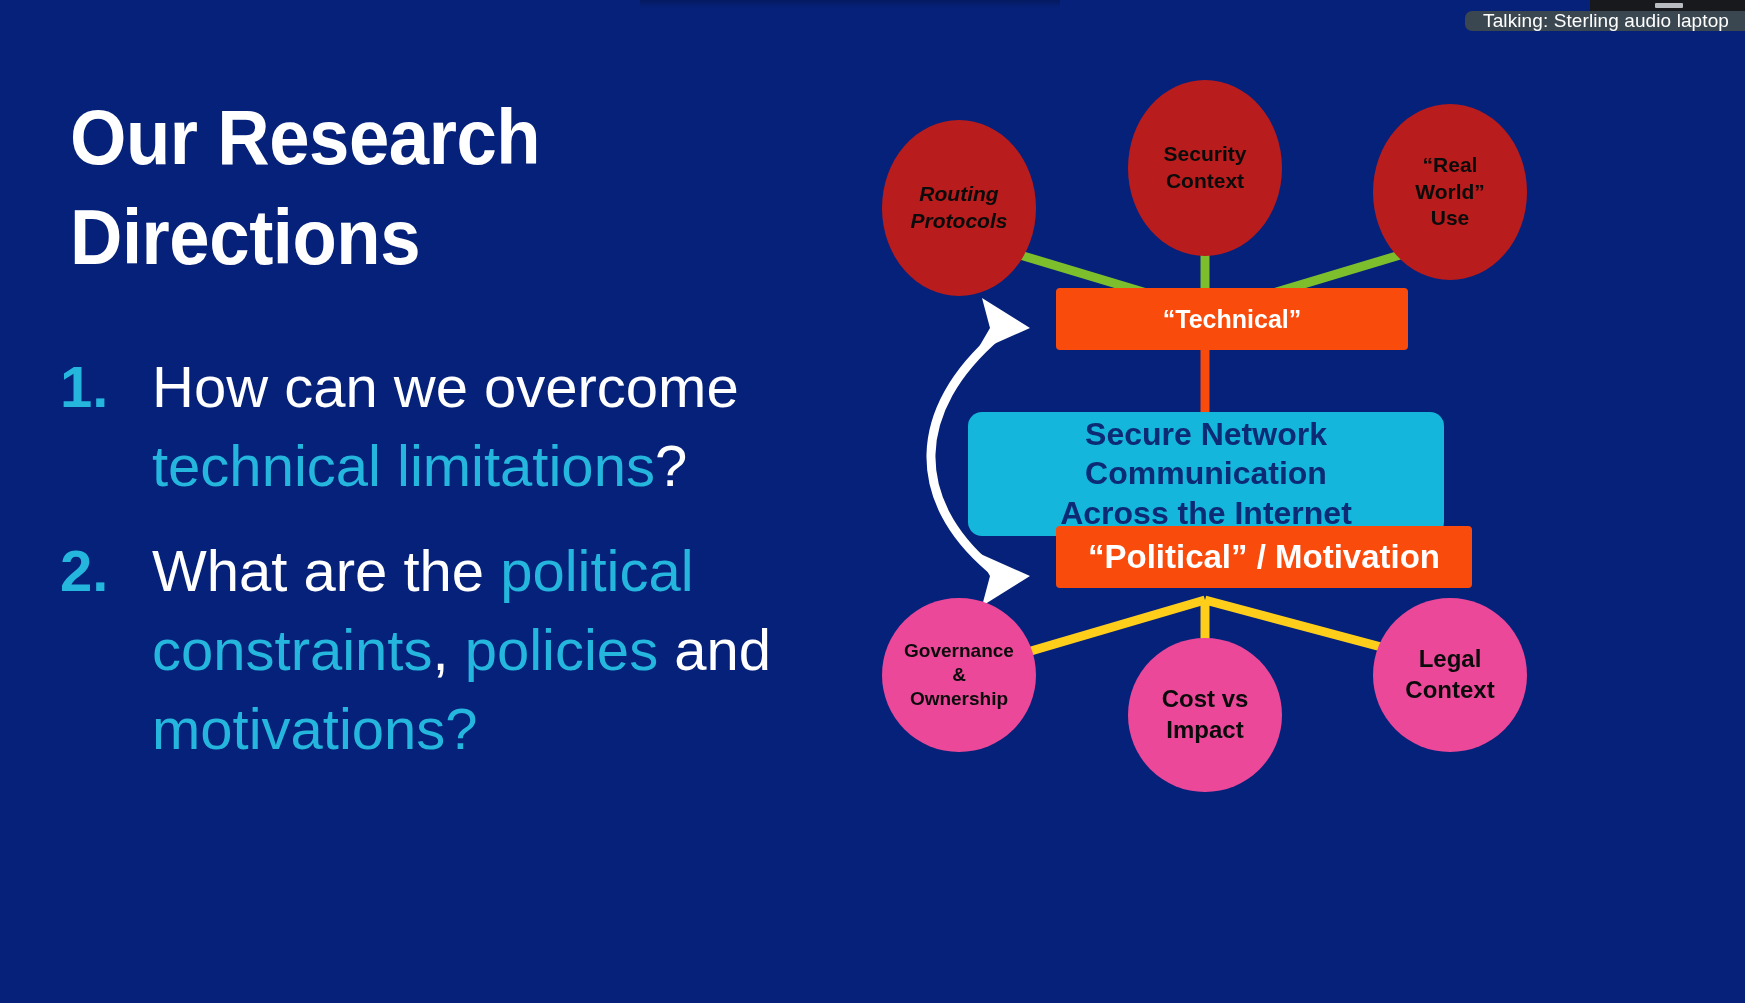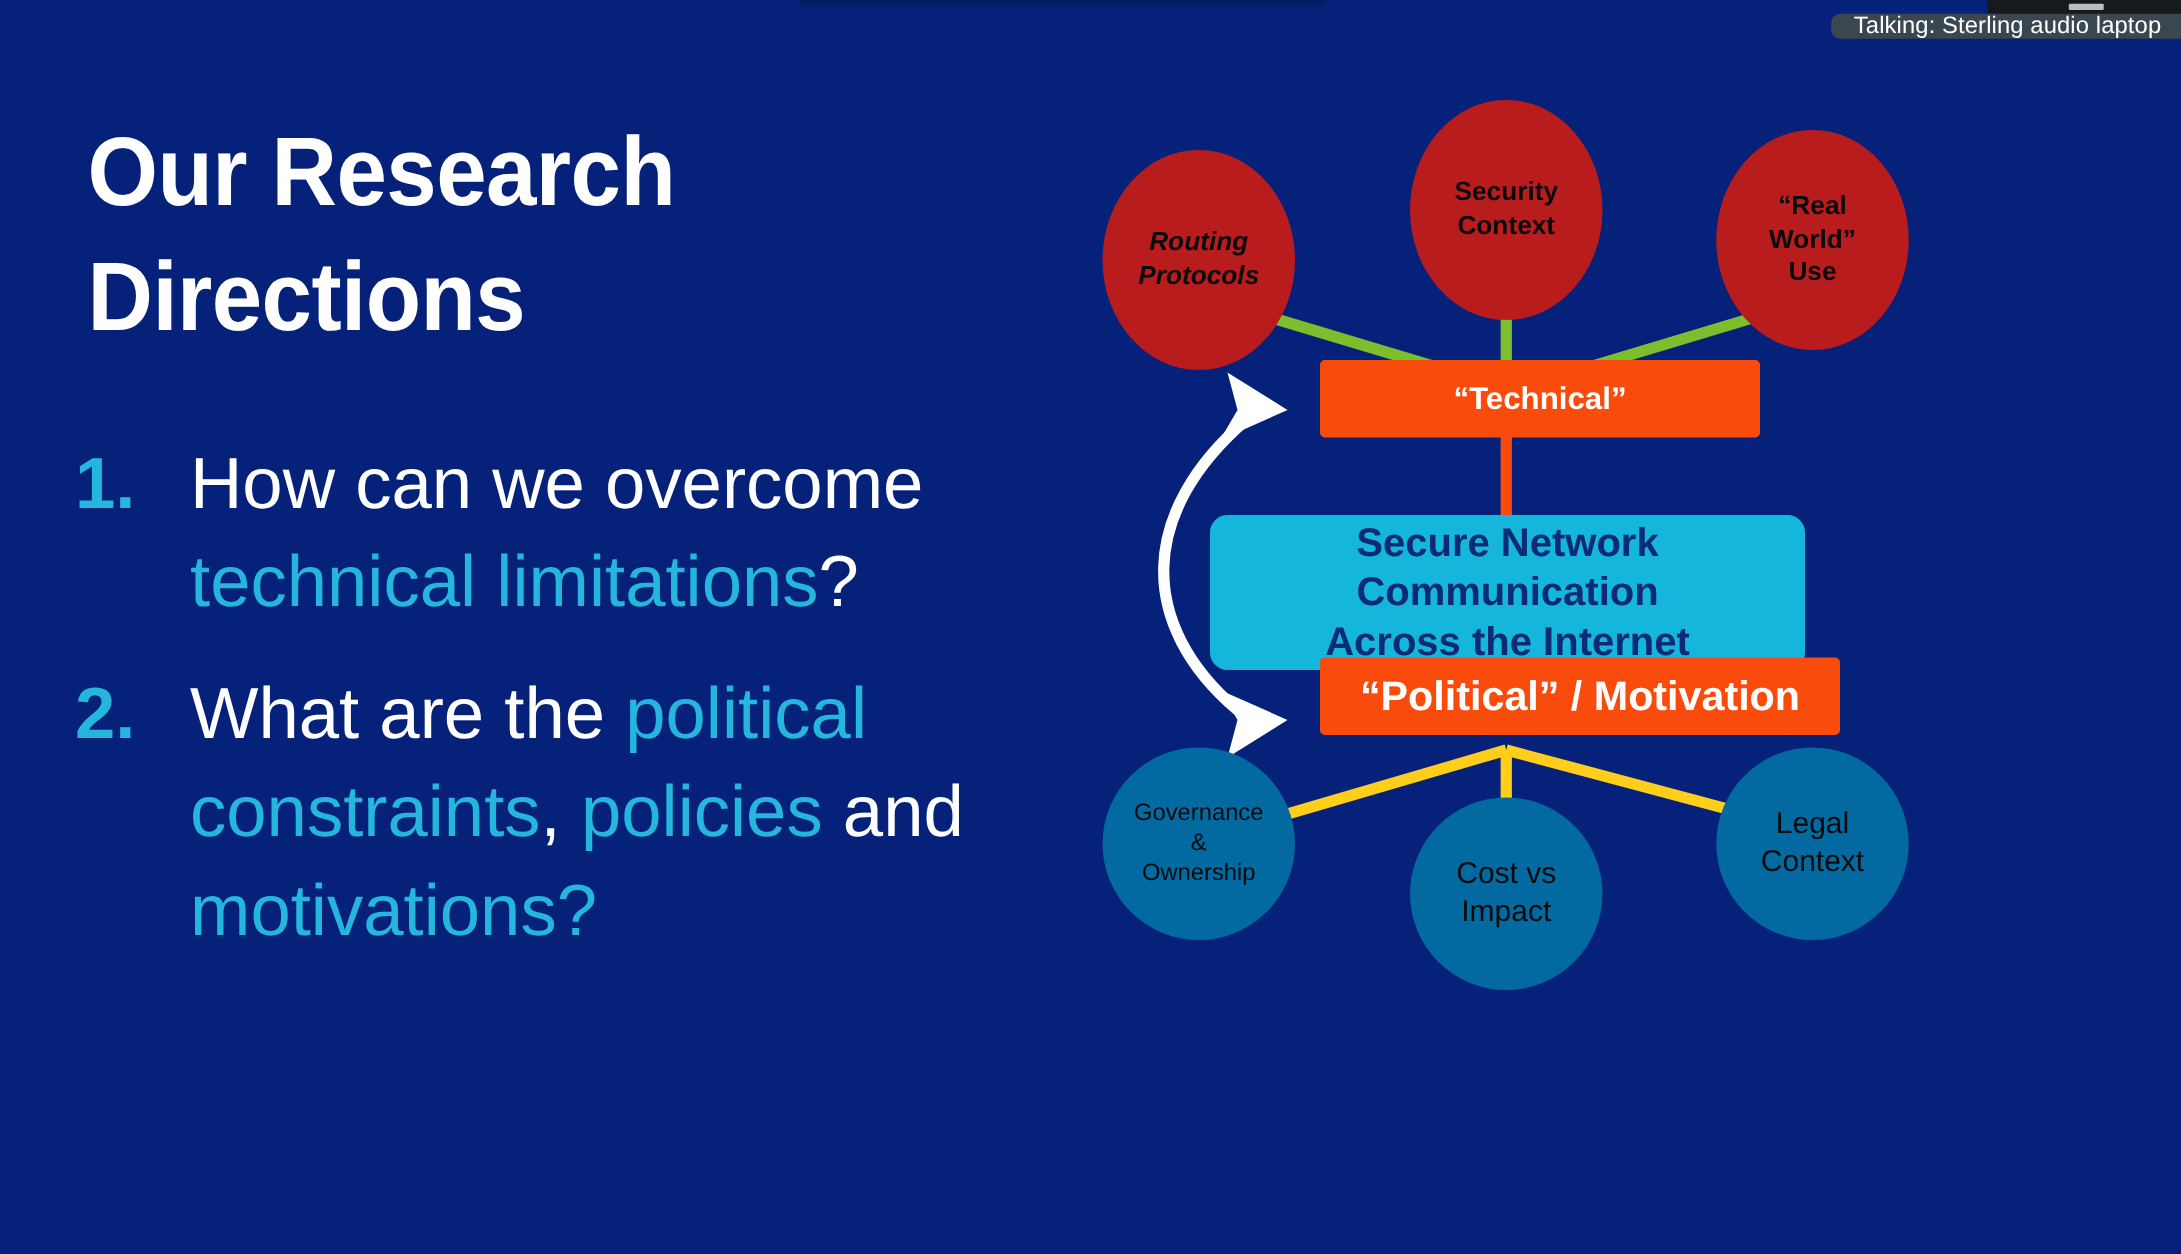--- a/index.html
+++ b/index.html
@@ -127,24 +127,24 @@
     text-align: center;
   }
   .circle-green {
     background: #b91c1c;
     border-radius: 50%;
     color: #0b0b0b;
     font-weight: bold;
     line-height: 1.28;
   }
   .circle-yellow {
-    background: #0369a1;
+    background: #ec4899;
     border-radius: 50%;
     color: #0b0b0b;
-    font-weight: normal;
+    font-weight: bold;
     line-height: 1.28;
   }
   .box-orange {
     background: #F94B0C;
     border-radius: 4px;
     color: #ffffff;
     font-weight: bold;
     margin-left: 28px;
   }
   .box-cyan {

